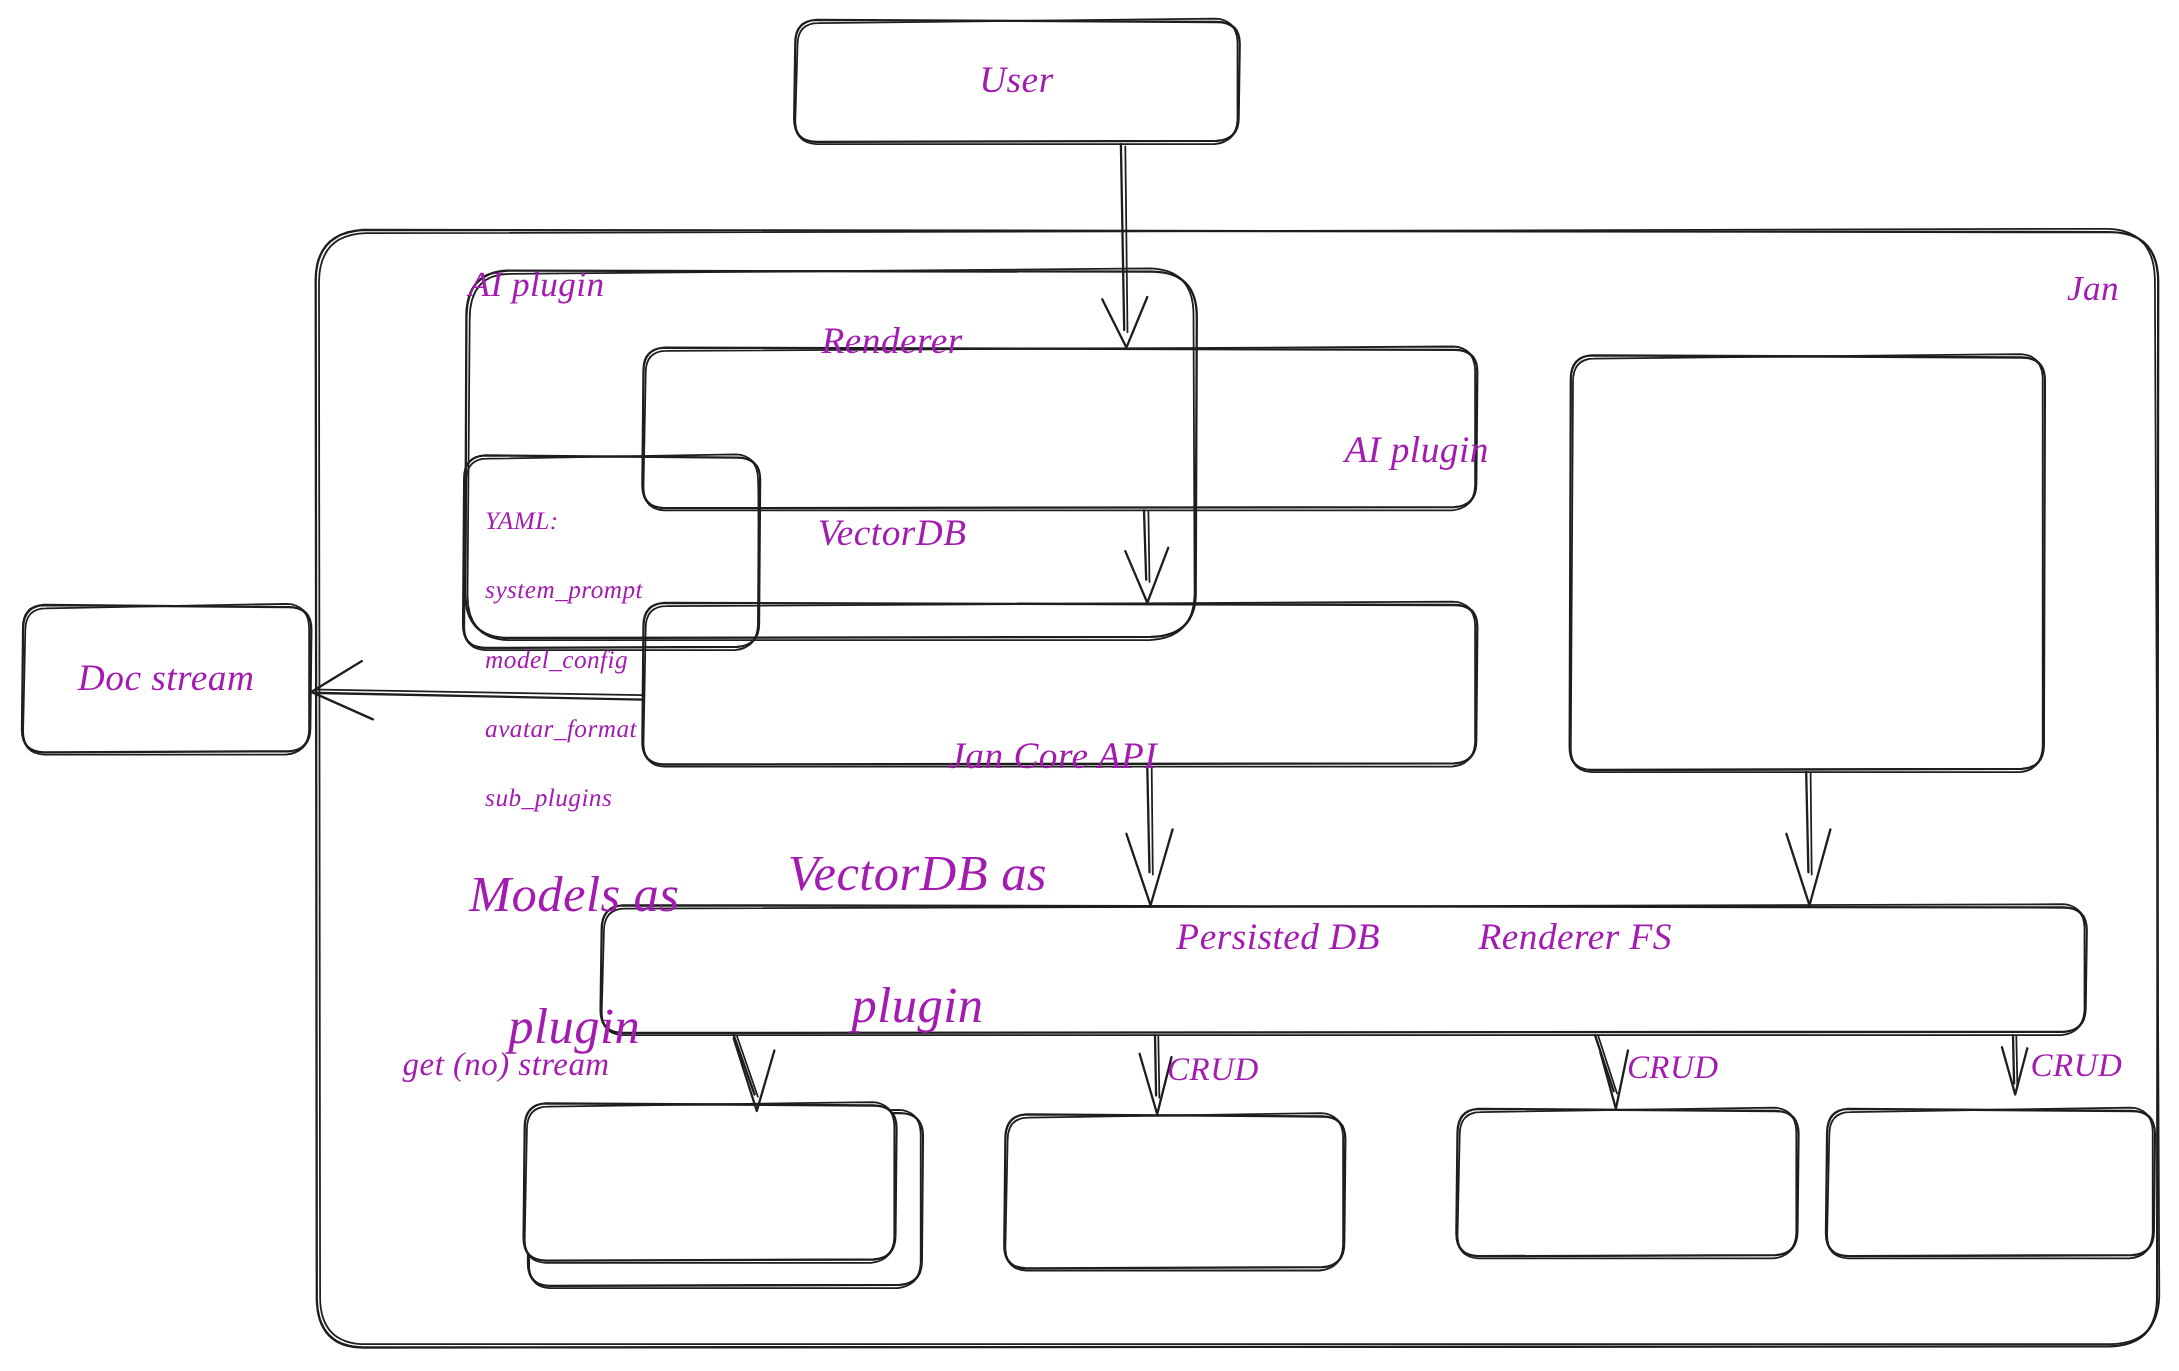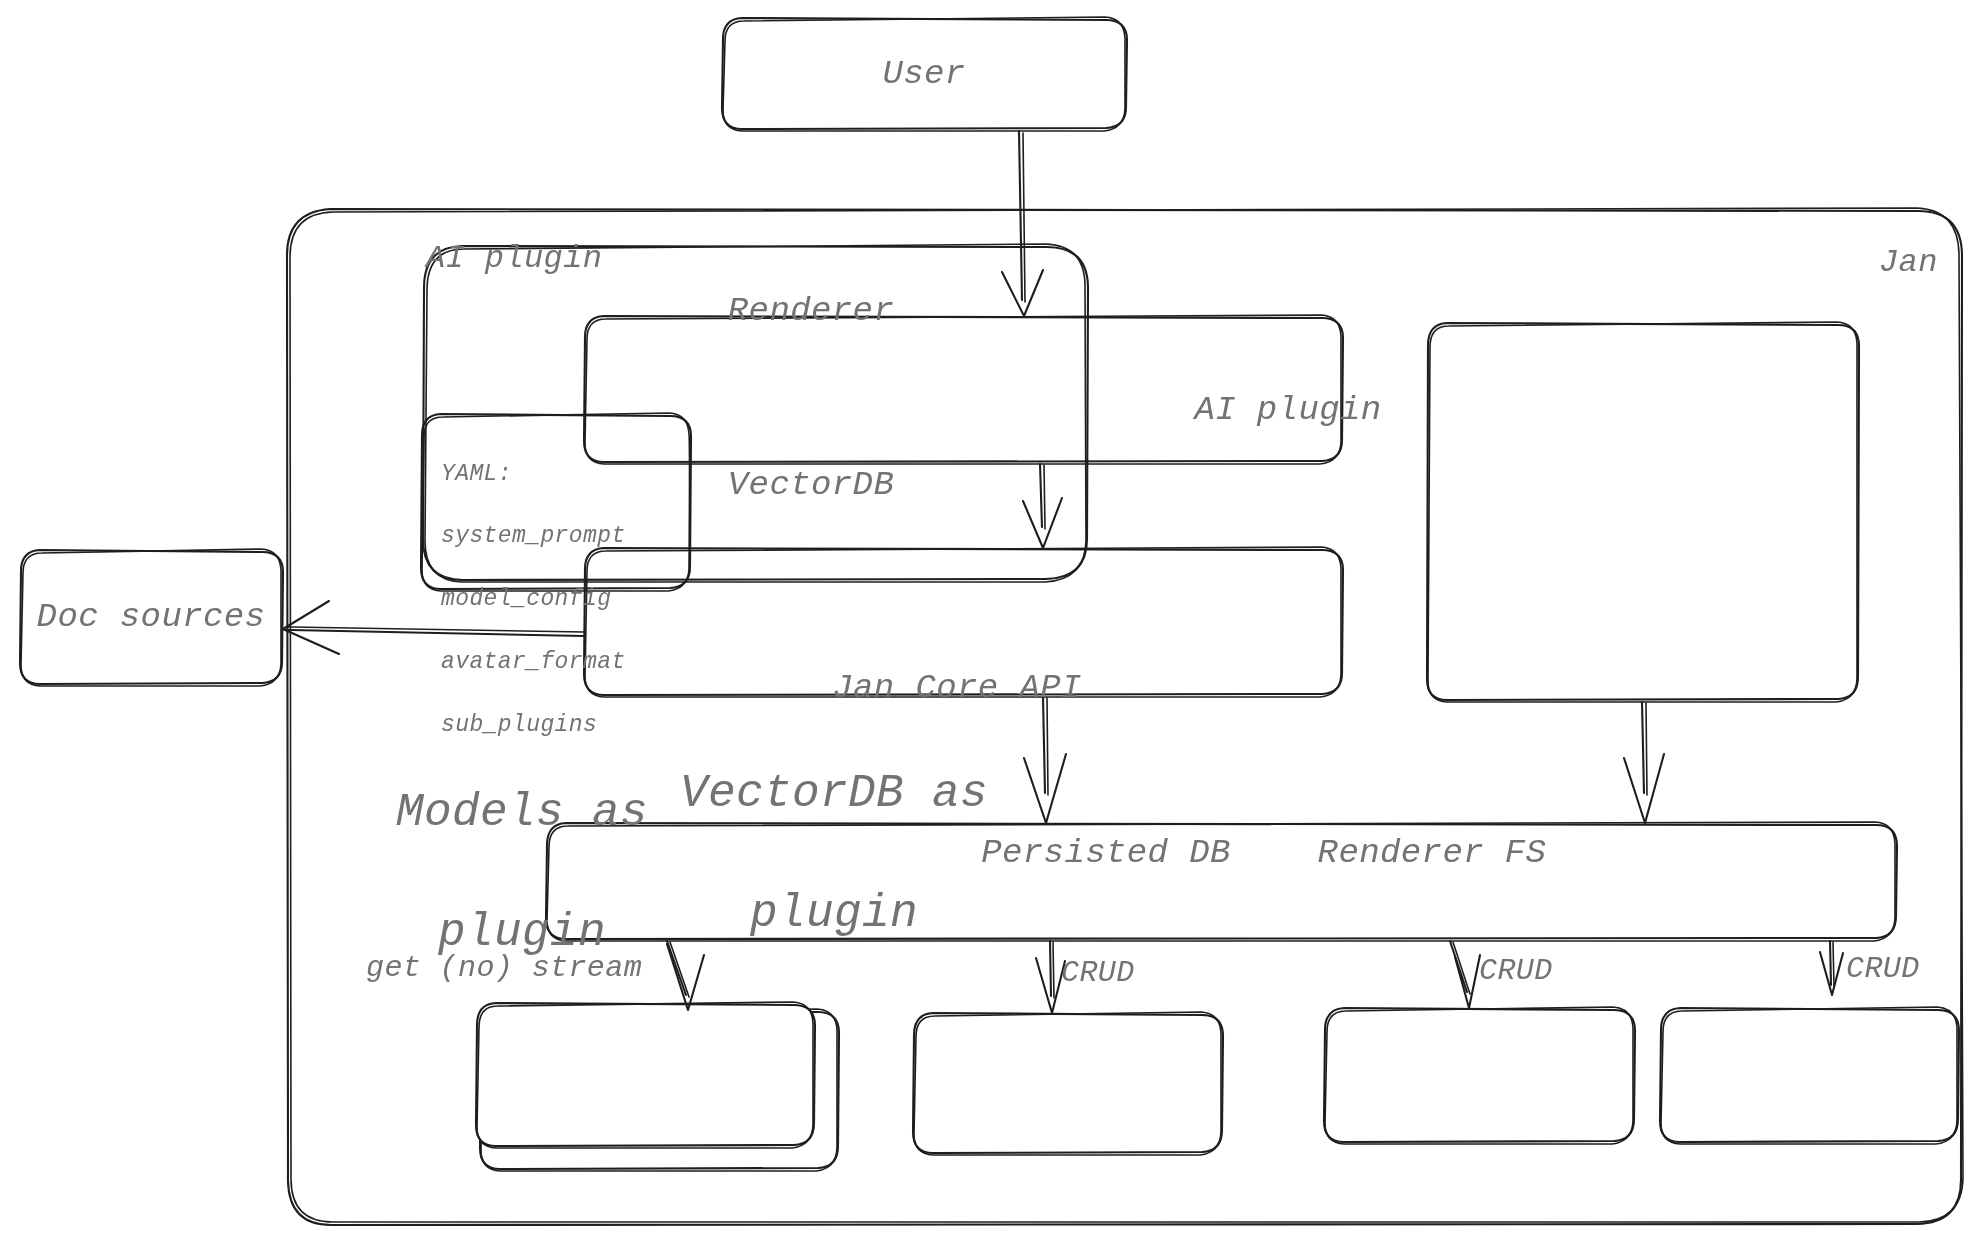--- a/index.html
+++ b/index.html
@@ -3,22 +3,22 @@
 <meta charset="utf-8">
 <style>
   html,body{margin:0;padding:0;background:#ffffff;}
   body{width:1981px;height:1246px;overflow:hidden;
        font-family:"DejaVu Sans", sans-serif;}
   #stage{position:relative;width:1981px;height:1246px;background:#fff;}
   svg#canvas{position:absolute;inset:0;width:1981px;height:1246px;}
   .sk-shape{fill:none;stroke:#1e1e1e;stroke-linecap:round;stroke-linejoin:round;}
   .sk-2{stroke-width:2.1;}
   .sk-1{stroke-width:1.6;}
-  .lbl{position:absolute;color:#737373;white-space:pre;
-       font-family:Liberation Mono, monospace;
+  .lbl{position:absolute;color:#a21caf;white-space:pre;
+       font-family:Liberation Serif, serif;
        font-style:italic;letter-spacing:.4px;}
   .ctr{text-align:center;transform:translate(-50%,-50%);}
   .node-label{font-size:34px;}
   .node-label-2{font-size:46px;line-height:40px;}
   .group-label{font-size:32px;}
   .edge-label{font-size:30px;line-height:38px;}
   .yaml-title{font-size:23px;}
   .yaml-line{font-size:23px;line-height:27px;}
 </style>
 </head>
@@ -150,41 +150,41 @@
     </g>
 
   </svg>
 
   <div class="lbl group-label" style="left:1879px;top:244px;">Jan</div>
 
   <div class="lbl group-label" style="left:426px;top:240px;">AI plugin</div>
 
   <div class="lbl node-label ctr" style="left:924px;top:74px;">User</div>
 
-  <div class="lbl node-label ctr" style="left:151px;top:617px;">Doc sources</div>
+  <div class="lbl node-label ctr" style="left:151px;top:617px;">Doc stream</div>
 
   <div class="lbl node-label ctr" style="left:811px;top:311px;">Renderer</div>
 
   <div class="lbl node-label ctr" style="left:811px;top:485px;">VectorDB</div>
 
   <div class="lbl node-label ctr" style="left:1288px;top:410px;">AI plugin</div>
 
   <div class="lbl node-label ctr" style="left:957px;top:688px;">Jan Core API</div>
 
   <div class="lbl node-label-2 ctr" style="left:522px;top:873px;">
     <div>Models as</div>
     <div>plugin</div>
   </div>
 
   <div class="lbl node-label-2 ctr" style="left:834px;top:854px;">
     <div>VectorDB as</div>
     <div>plugin</div>
   </div>
 
-  <div class="lbl node-label ctr" style="left:1106px;top:853px;text-align:right;">Persisted DB</div>
+  <div class="lbl node-label ctr" style="left:1162px;top:853px;text-align:right;">Persisted DB</div>
 
   <div class="lbl node-label ctr" style="left:1432px;top:853px;">Renderer FS</div>
 
   <div class="lbl" style="left:441px;top:425px;">
     <div class="yaml-title">YAML:</div>
     <div class="yaml-line">system_prompt</div>
     <div class="yaml-line">model_config</div>
     <div class="yaml-line">avatar_format</div>
     <div class="yaml-line">sub_plugins</div>
   </div>

